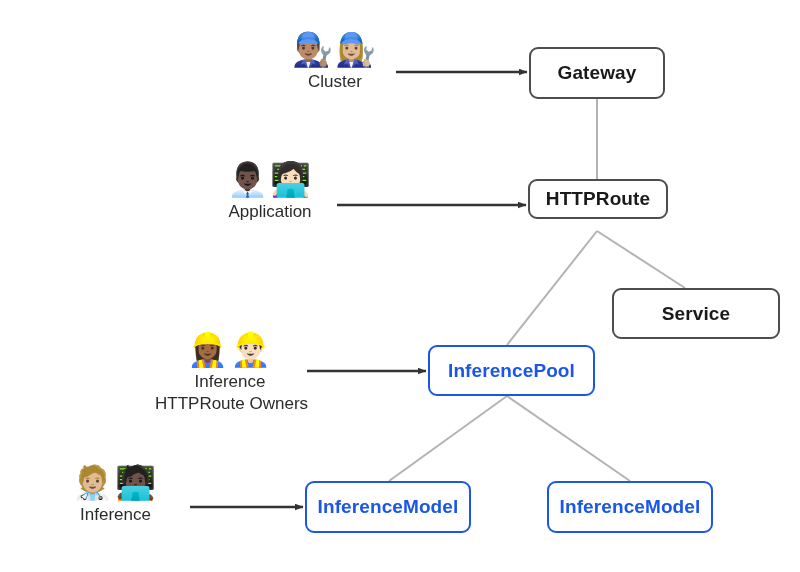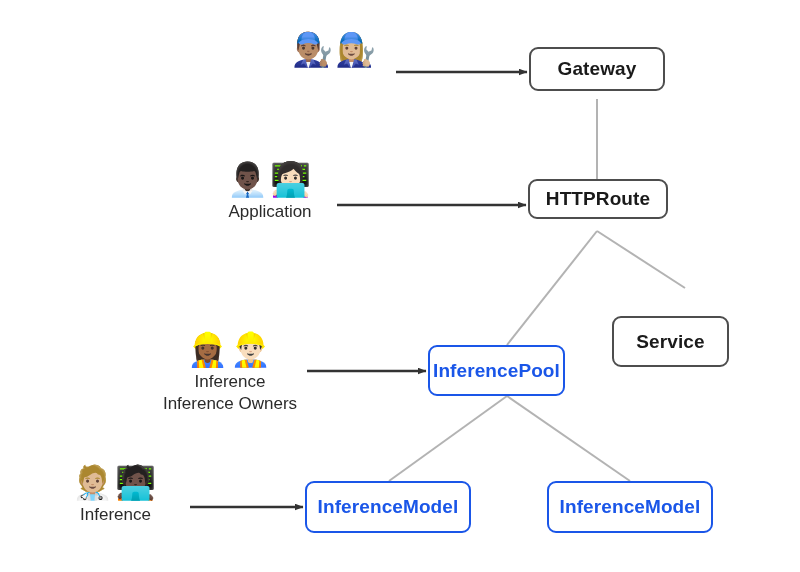--- a/index.html
+++ b/index.html
@@ -84,51 +84,52 @@
       </g>
     <g id="arrow-group">
         <line x1="396" y1="72" x2="527" y2="72" stroke="#333333" stroke-width="2.4" marker-end="url(#arrowhead)"></line>
         <line x1="337" y1="205" x2="526" y2="205" stroke="#333333" stroke-width="2.4" marker-end="url(#arrowhead)"></line>
         <line x1="307" y1="371" x2="426" y2="371" stroke="#333333" stroke-width="2.4" marker-end="url(#arrowhead)"></line>
         <line x1="190" y1="507" x2="303" y2="507" stroke="#333333" stroke-width="2.4" marker-end="url(#arrowhead)"></line>
       </g>
   </svg>
 
   <div id="node-layer">
-      <div class="node plain" style="left: 529px; top: 47px; width: 136px; height: 44px; border-color: rgb(77, 77, 77);">
+      <div class="node plain" style="left: 529px; top: 47px; width: 136px; height: 52px; border-color: rgb(77, 77, 77);">
         <span>Gateway</span>
       </div>
       <div class="node plain" style="left: 528px; top: 179px; width: 140px; height: 40px; border-color: rgb(77, 77, 77);">
         <span>HTTPRoute</span>
       </div>
-      <div class="node plain" style="left: 612px; top: 288px; width: 117px; height: 51px; border-color: rgb(77, 77, 77); margin-top: 28px;">
+      <div class="node plain" style="left: 612px; top: 288px; width: 168px; height: 51px; border-color: rgb(77, 77, 77);">
         <span>Service</span>
       </div>
-      <div class="node accent" style="left: 428px; top: 345px; width: 137px; height: 51px; border-color: rgb(26, 86, 232); color: rgb(26, 86, 232);">
+      <div class="node accent" style="left: 428px; top: 345px; width: 167px; height: 51px; border-color: rgb(26, 86, 232); color: rgb(26, 86, 232);">
         <span>InferencePool</span>
       </div>
       <div class="node accent" style="left: 305px; top: 481px; width: 166px; height: 52px; border-color: rgb(26, 86, 232); color: rgb(26, 86, 232);">
         <span>InferenceModel</span>
       </div>
       <div class="node accent" style="left: 547px; top: 481px; width: 166px; height: 52px; border-color: rgb(26, 86, 232); color: rgb(26, 86, 232);">
         <span>InferenceModel</span>
       </div>
     </div>
   <div id="actor-layer">
       <div class="actor" style="left: 265px; top: 33px; width: 140px;">
         <div class="glyphs">👨🏽‍🔧👩🏼‍🔧</div>
+        <div class="caption-line">Cluster</div>
       </div>
       <div class="actor" style="left: 200px; top: 163px; width: 140px;">
         <div class="glyphs">👨🏿‍💼👩🏻‍💻</div>
         <div class="caption-line">Application</div>
       </div>
       <div class="actor" style="left: 155px; top: 333px; width: 150px;">
         <div class="glyphs">👷🏾‍♀️👷🏻‍♂️</div>
         <div class="caption-line">Inference</div>
-        <div class="caption-line">Inference Owners</div>
+        <div class="caption-line">HTTPRoute Owners</div>
       </div>
       <div class="actor" style="left: 38px; top: 466px; width: 155px;">
         <div class="glyphs">🧑🏼‍⚕️🧑🏿‍💻</div>
         <div class="caption-line">Inference</div>
       </div>
     </div>
 
 </div>
 
 </body></html>

